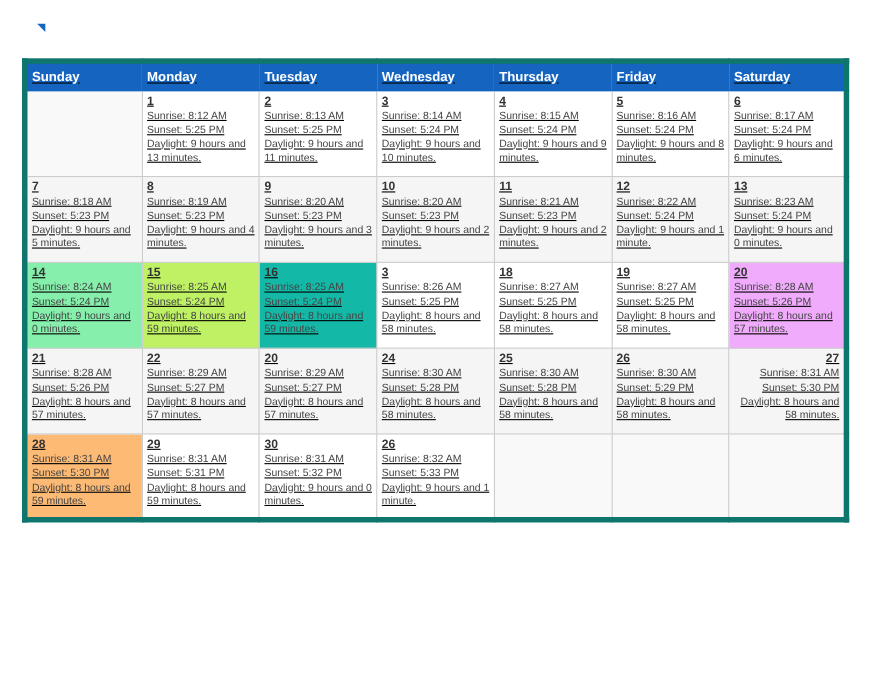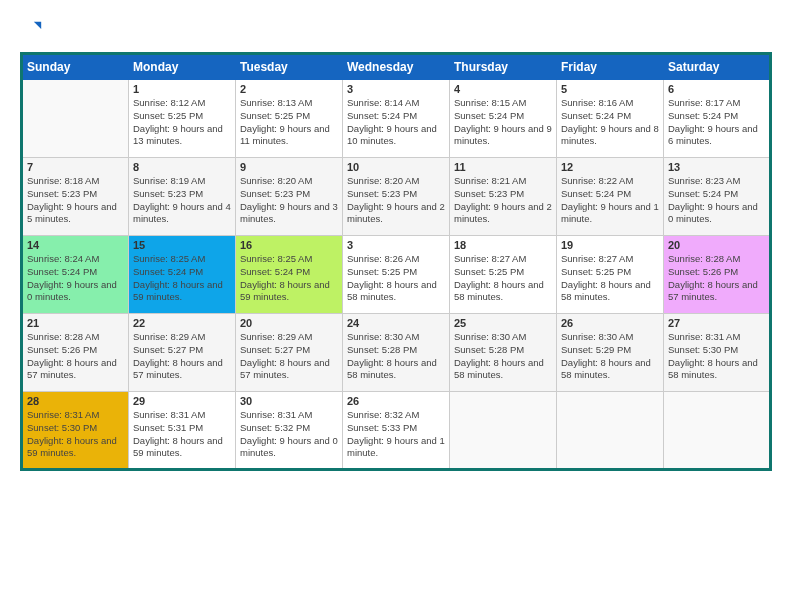--- a/index.html
+++ b/index.html
@@ -49,21 +49,22 @@
       line-height: 1.1;
     }
     .location {
       font-size: 14px;
       color: #555;
       margin-top: 2px;
     }
     .calendar {
       width: 100%;
       border-collapse: collapse;
-      border: 3px solid #0f766e;
+      border: 5px solid #0f766e;
+      text-decoration: underline;
     }
     .calendar th {
       background: #1565c0;
       color: #fff;
       font-size: 12px;
       font-weight: bold;
       padding: 5px 4px;
       text-align: left;
       border: 1px solid #1565c0;
     }
@@ -190,25 +191,25 @@
           <td style="background: rgb(245, 245, 245);">
             <span class="day-number">13</span>
             <div class="day-info">Sunrise: 8:23 AM<br>Sunset: 5:24 PM<br>Daylight: 9 hours and 0 minutes.</div>
           </td>
         </tr>
         <tr>
           <td style="background: #86efac;">
             <span class="day-number">14</span>
             <div class="day-info">Sunrise: 8:24 AM<br>Sunset: 5:24 PM<br>Daylight: 9 hours and 0 minutes.</div>
           </td>
-          <td style="background: #0ea5e9;">
+          <td style="background: #bef264;">
             <span class="day-number">15</span>
             <div class="day-info">Sunrise: 8:25 AM<br>Sunset: 5:24 PM<br>Daylight: 8 hours and 59 minutes.</div>
           </td>
-          <td style="background: #bef264;">
+          <td style="background: #14b8a6;">
             <span class="day-number">16</span>
             <div class="day-info">Sunrise: 8:25 AM<br>Sunset: 5:24 PM<br>Daylight: 8 hours and 59 minutes.</div>
           </td>
           <td style="background: rgb(255, 255, 255);">
             <span class="day-number">3</span>
             <div class="day-info">Sunrise: 8:26 AM<br>Sunset: 5:25 PM<br>Daylight: 8 hours and 58 minutes.</div>
           </td>
           <td style="background: rgb(255, 255, 255);">
             <span class="day-number">18</span>
             <div class="day-info">Sunrise: 8:27 AM<br>Sunset: 5:25 PM<br>Daylight: 8 hours and 58 minutes.</div>
@@ -240,27 +241,27 @@
             <div class="day-info">Sunrise: 8:30 AM<br>Sunset: 5:28 PM<br>Daylight: 8 hours and 58 minutes.</div>
           </td>
           <td style="background: rgb(245, 245, 245);">
             <span class="day-number">25</span>
             <div class="day-info">Sunrise: 8:30 AM<br>Sunset: 5:28 PM<br>Daylight: 8 hours and 58 minutes.</div>
           </td>
           <td style="background: rgb(245, 245, 245);">
             <span class="day-number">26</span>
             <div class="day-info">Sunrise: 8:30 AM<br>Sunset: 5:29 PM<br>Daylight: 8 hours and 58 minutes.</div>
           </td>
-          <td style="background: rgb(245, 245, 245);">
+          <td style="background: rgb(245, 245, 245); text-align: right;">
             <span class="day-number">27</span>
             <div class="day-info">Sunrise: 8:31 AM<br>Sunset: 5:30 PM<br>Daylight: 8 hours and 58 minutes.</div>
           </td>
         </tr>
         <tr>
-          <td style="background: #eab308;">
+          <td style="background: #fdba74;">
             <span class="day-number">28</span>
             <div class="day-info">Sunrise: 8:31 AM<br>Sunset: 5:30 PM<br>Daylight: 8 hours and 59 minutes.</div>
           </td>
           <td style="background: rgb(255, 255, 255);">
             <span class="day-number">29</span>
             <div class="day-info">Sunrise: 8:31 AM<br>Sunset: 5:31 PM<br>Daylight: 8 hours and 59 minutes.</div>
           </td>
           <td style="background: rgb(255, 255, 255);">
             <span class="day-number">30</span>
             <div class="day-info">Sunrise: 8:31 AM<br>Sunset: 5:32 PM<br>Daylight: 9 hours and 0 minutes.</div>

